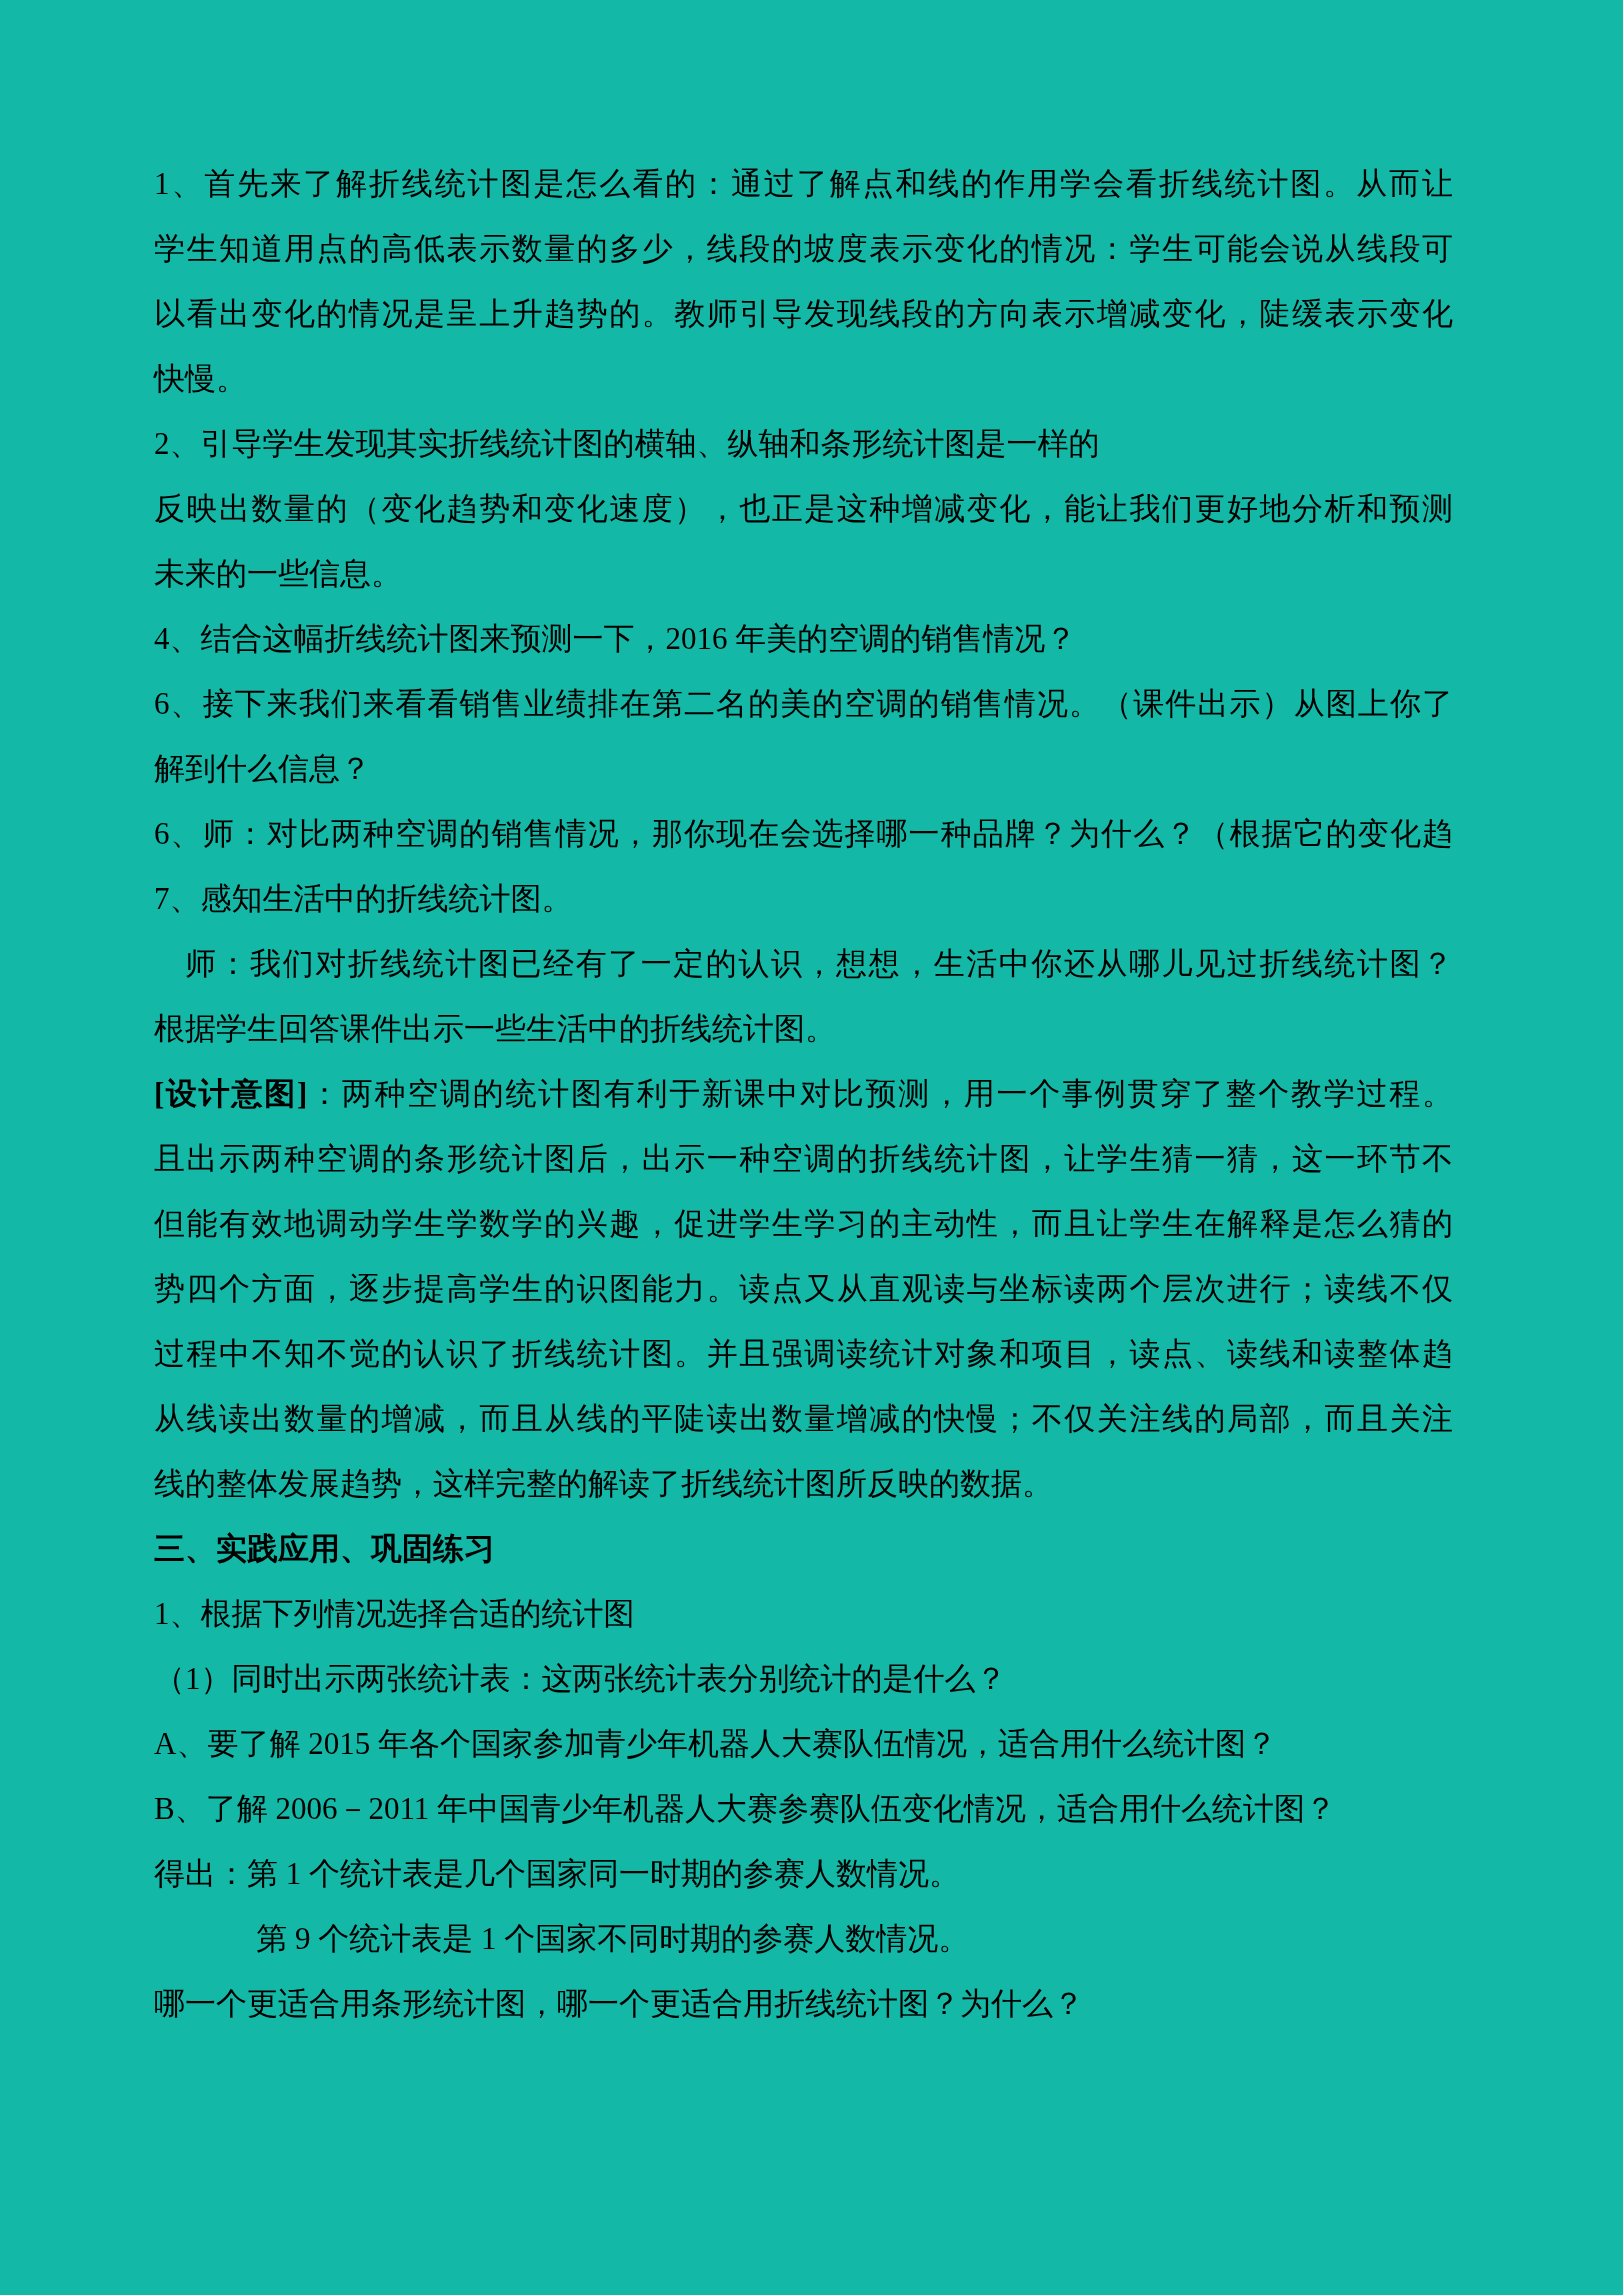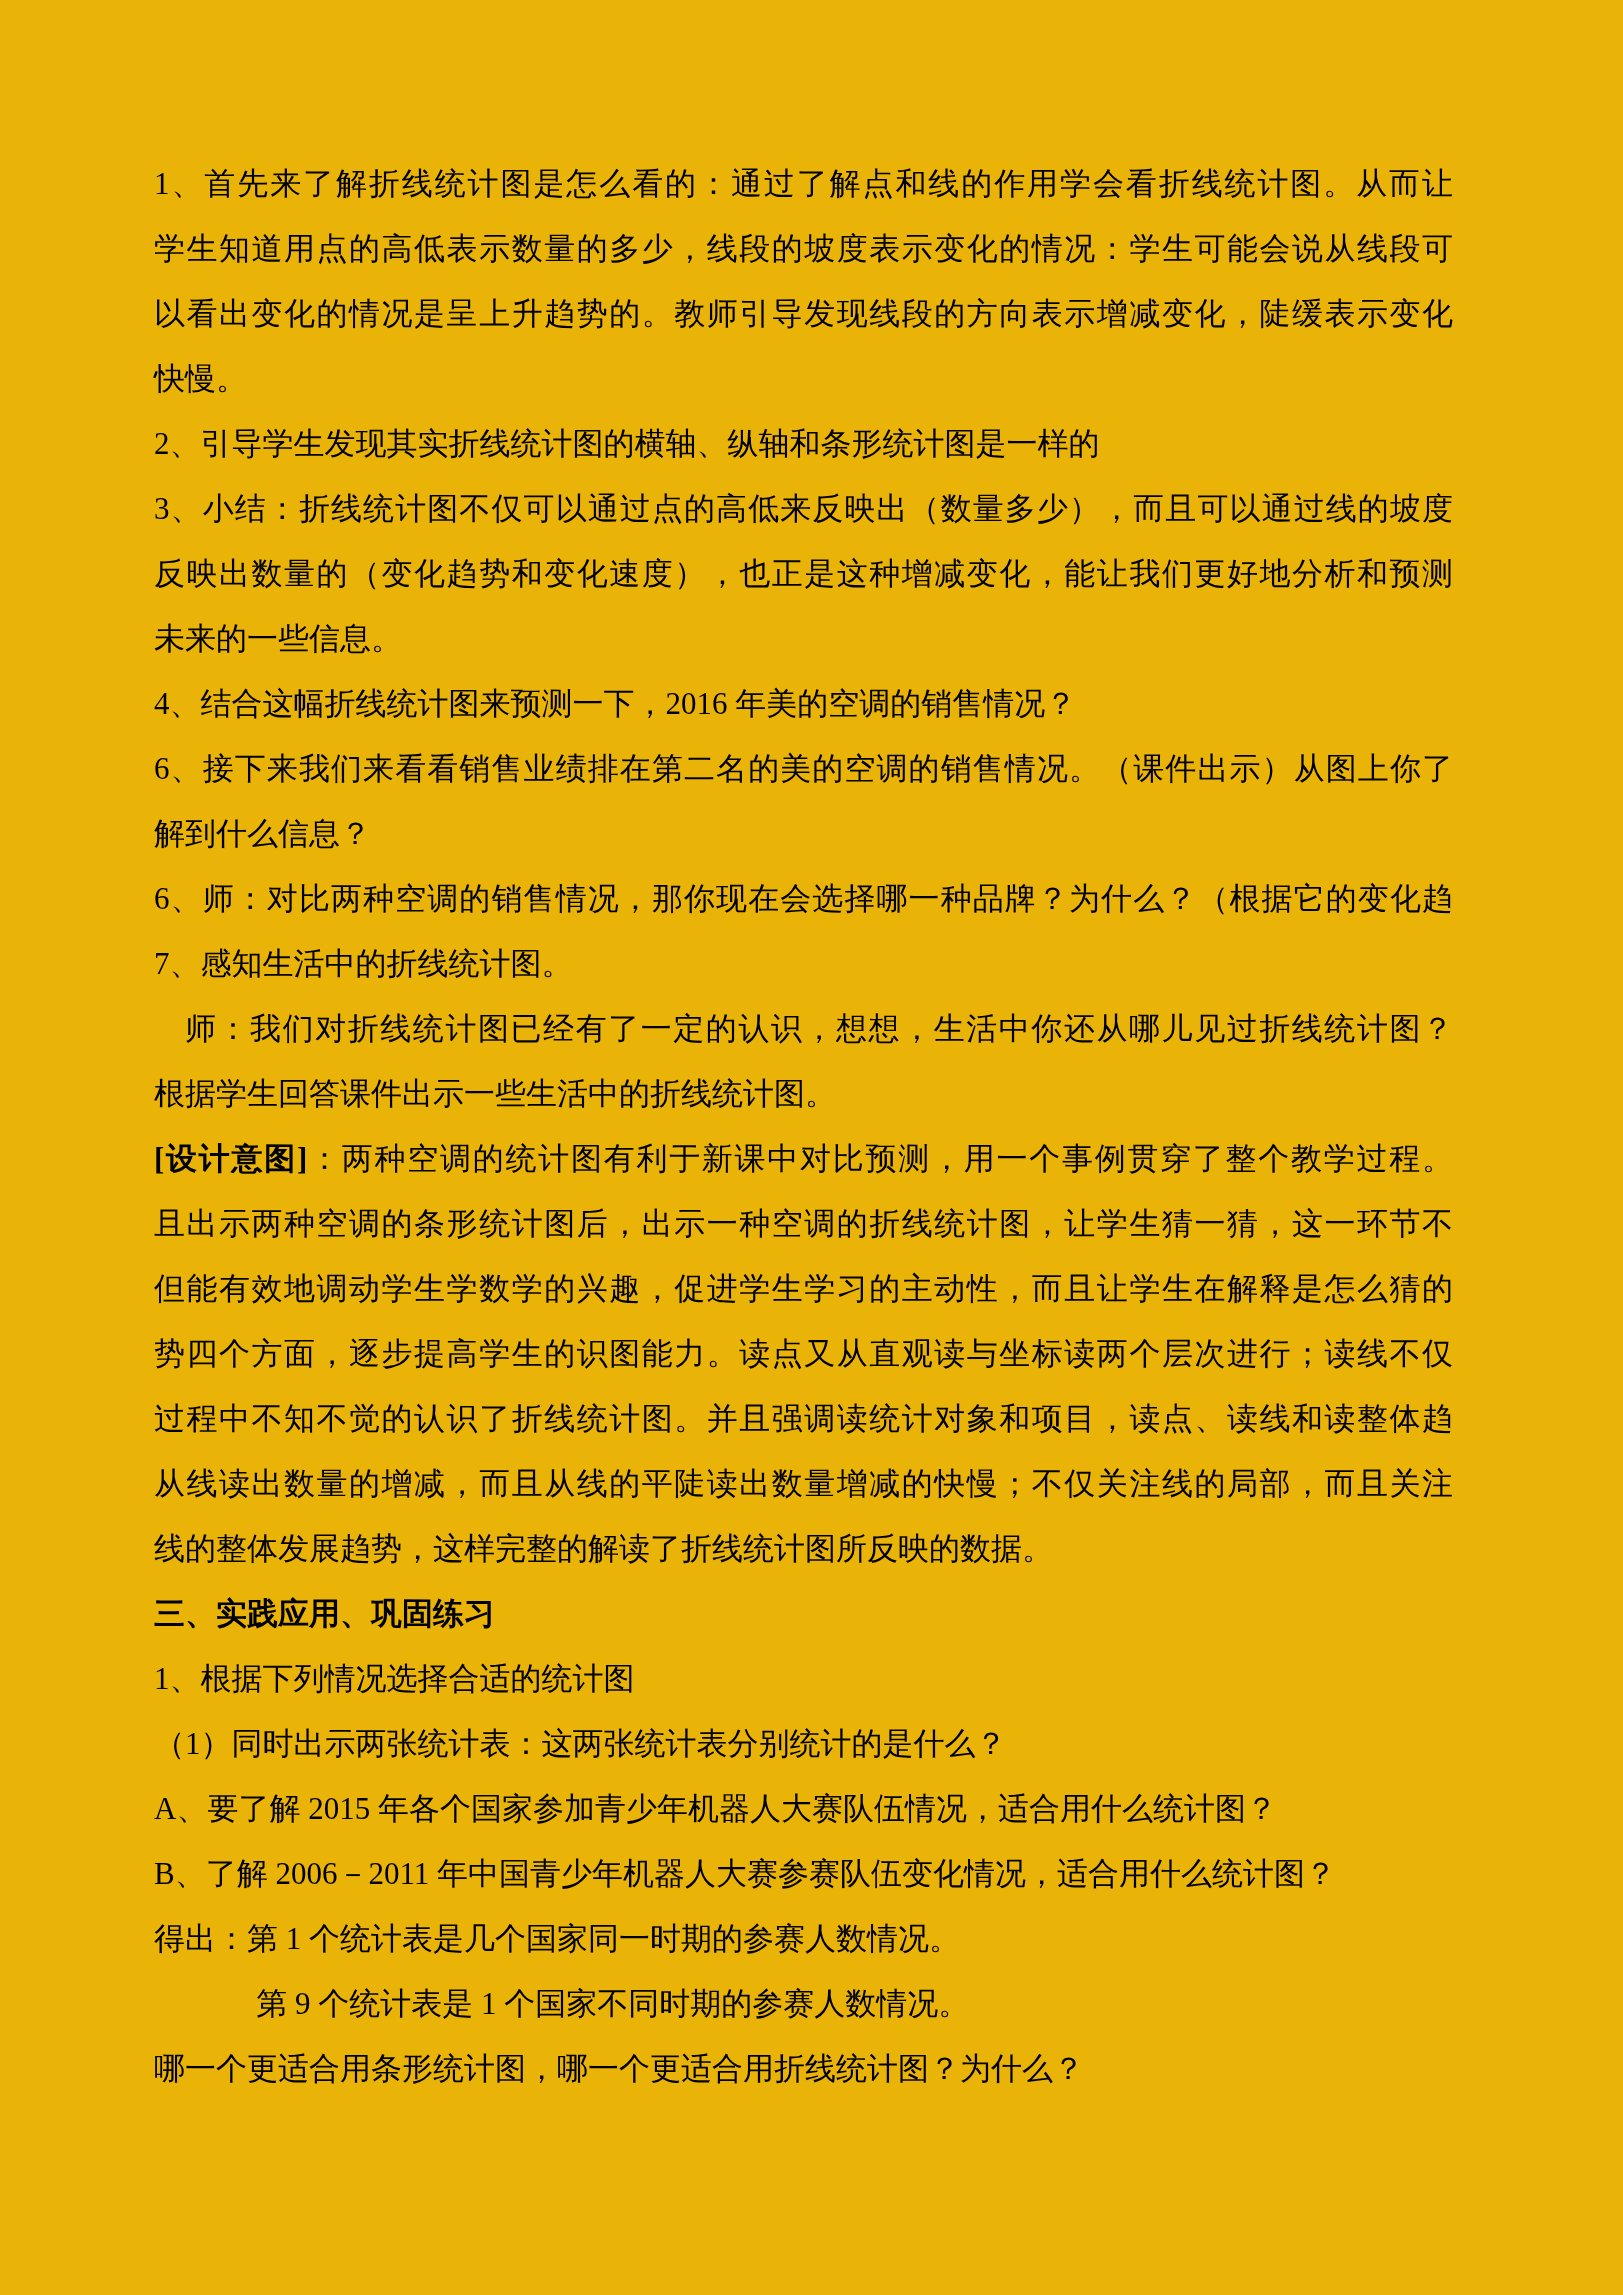--- a/index.html
+++ b/index.html
@@ -31,33 +31,32 @@
   .line.justify{
     text-align:justify;
     text-align-last:justify;
     text-justify:inter-character;
   }
   .bold{font-weight:bold;}
 </style>
 </head>
 <body>
 
-<div class="page" style="background: #eab308; color: rgb(0, 0, 0);">
+<div class="page" style="background: #14b8a6; color: rgb(0, 0, 0);">
   <div class="content">
       <div class="para">
         <div class="line justify">1、首先来了解折线统计图是怎么看的：通过了解点和线的作用学会看折线统计图。从而让</div>
         <div class="line justify">学生知道用点的高低表示数量的多少，线段的坡度表示变化的情况：学生可能会说从线段可</div>
         <div class="line justify">以看出变化的情况是呈上升趋势的。教师引导发现线段的方向表示增减变化，陡缓表示变化</div>
         <div class="line">快慢。</div>
       </div>
       <div class="para">
         <div class="line">2、引导学生发现其实折线统计图的横轴、纵轴和条形统计图是一样的</div>
       </div>
       <div class="para">
-        <div class="line justify">3、小结：折线统计图不仅可以通过点的高低来反映出（数量多少），而且可以通过线的坡度</div>
         <div class="line justify">反映出数量的（变化趋势和变化速度），也正是这种增减变化，能让我们更好地分析和预测</div>
         <div class="line">未来的一些信息。</div>
       </div>
       <div class="para">
         <div class="line">4、结合这幅折线统计图来预测一下，2016 年美的空调的销售情况？</div>
       </div>
       <div class="para">
         <div class="line justify">6、接下来我们来看看销售业绩排在第二名的美的空调的销售情况。（课件出示）从图上你了</div>
         <div class="line">解到什么信息？</div>
       </div>

